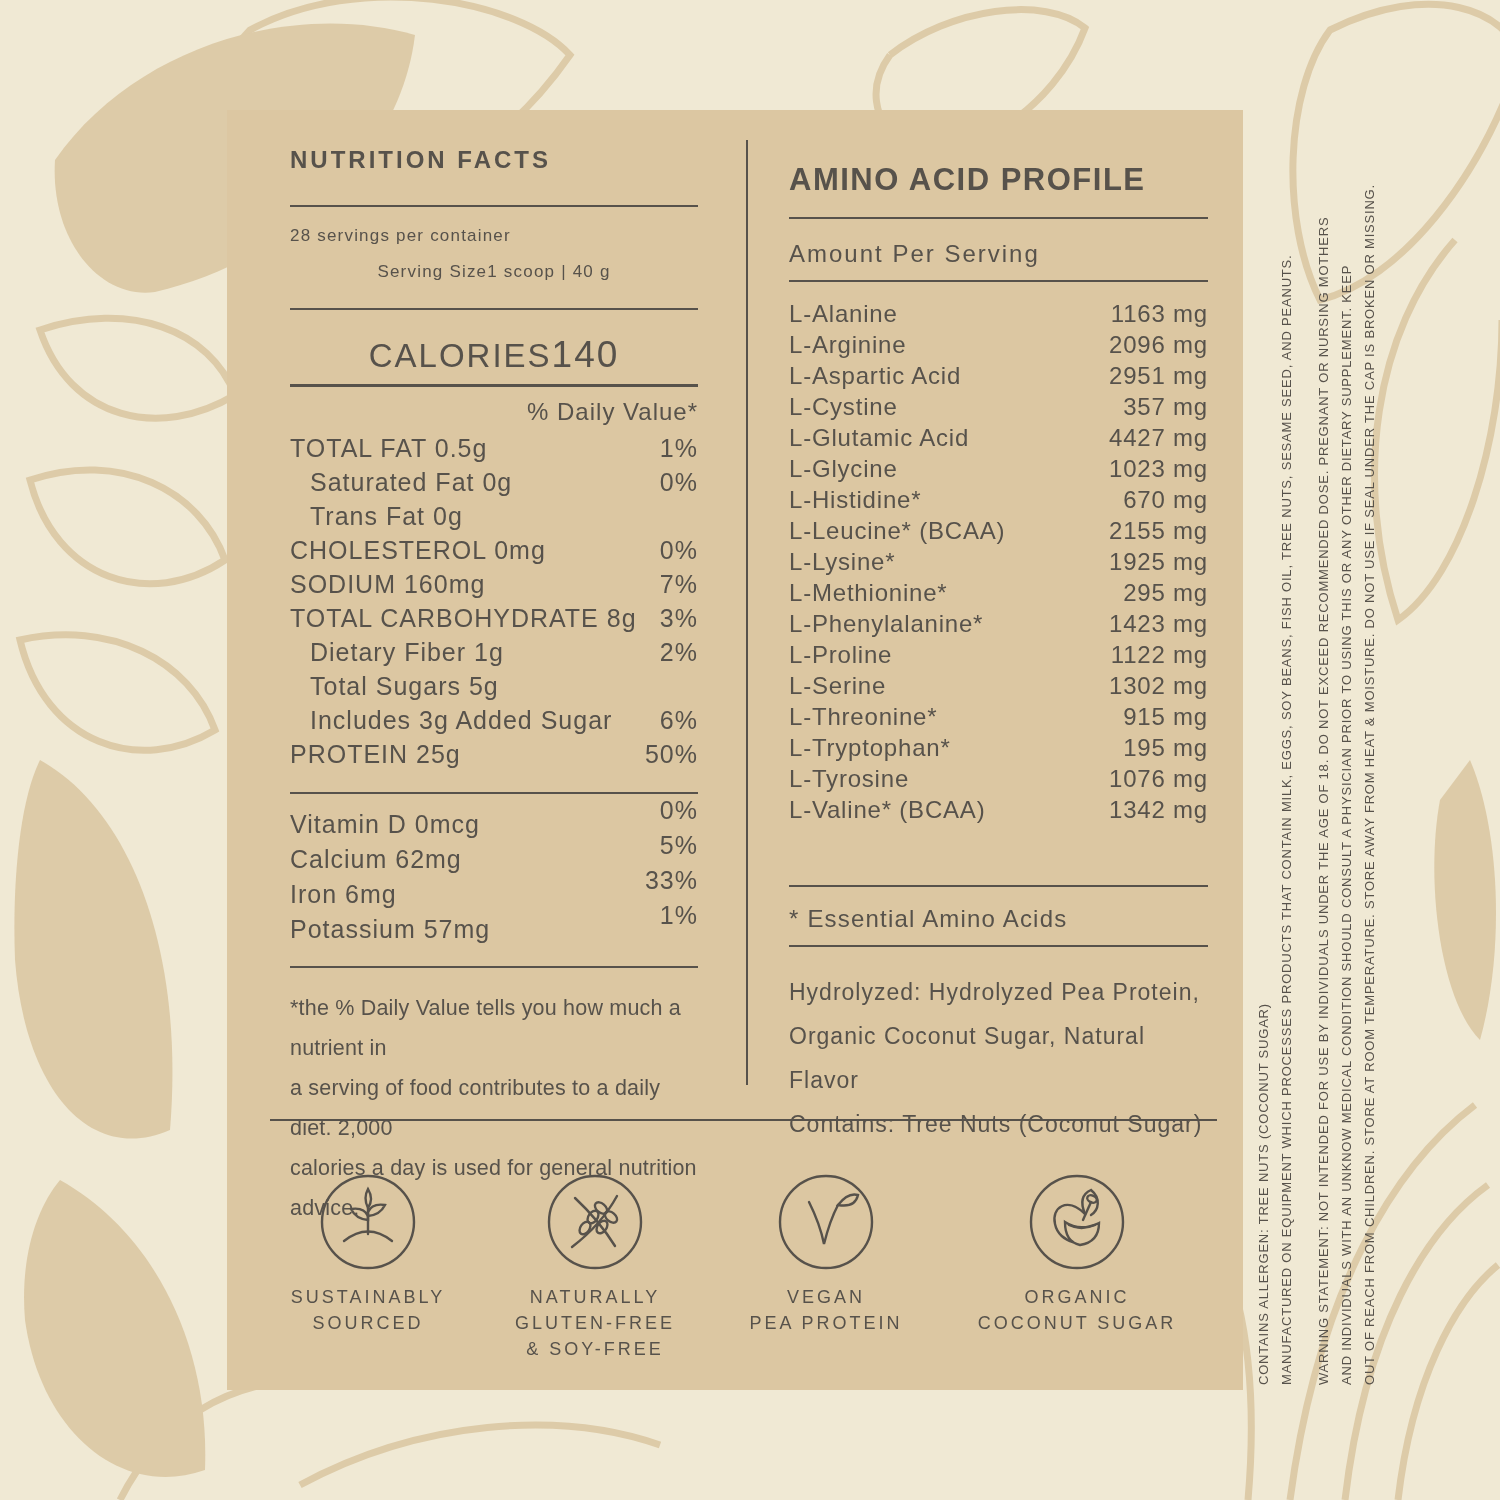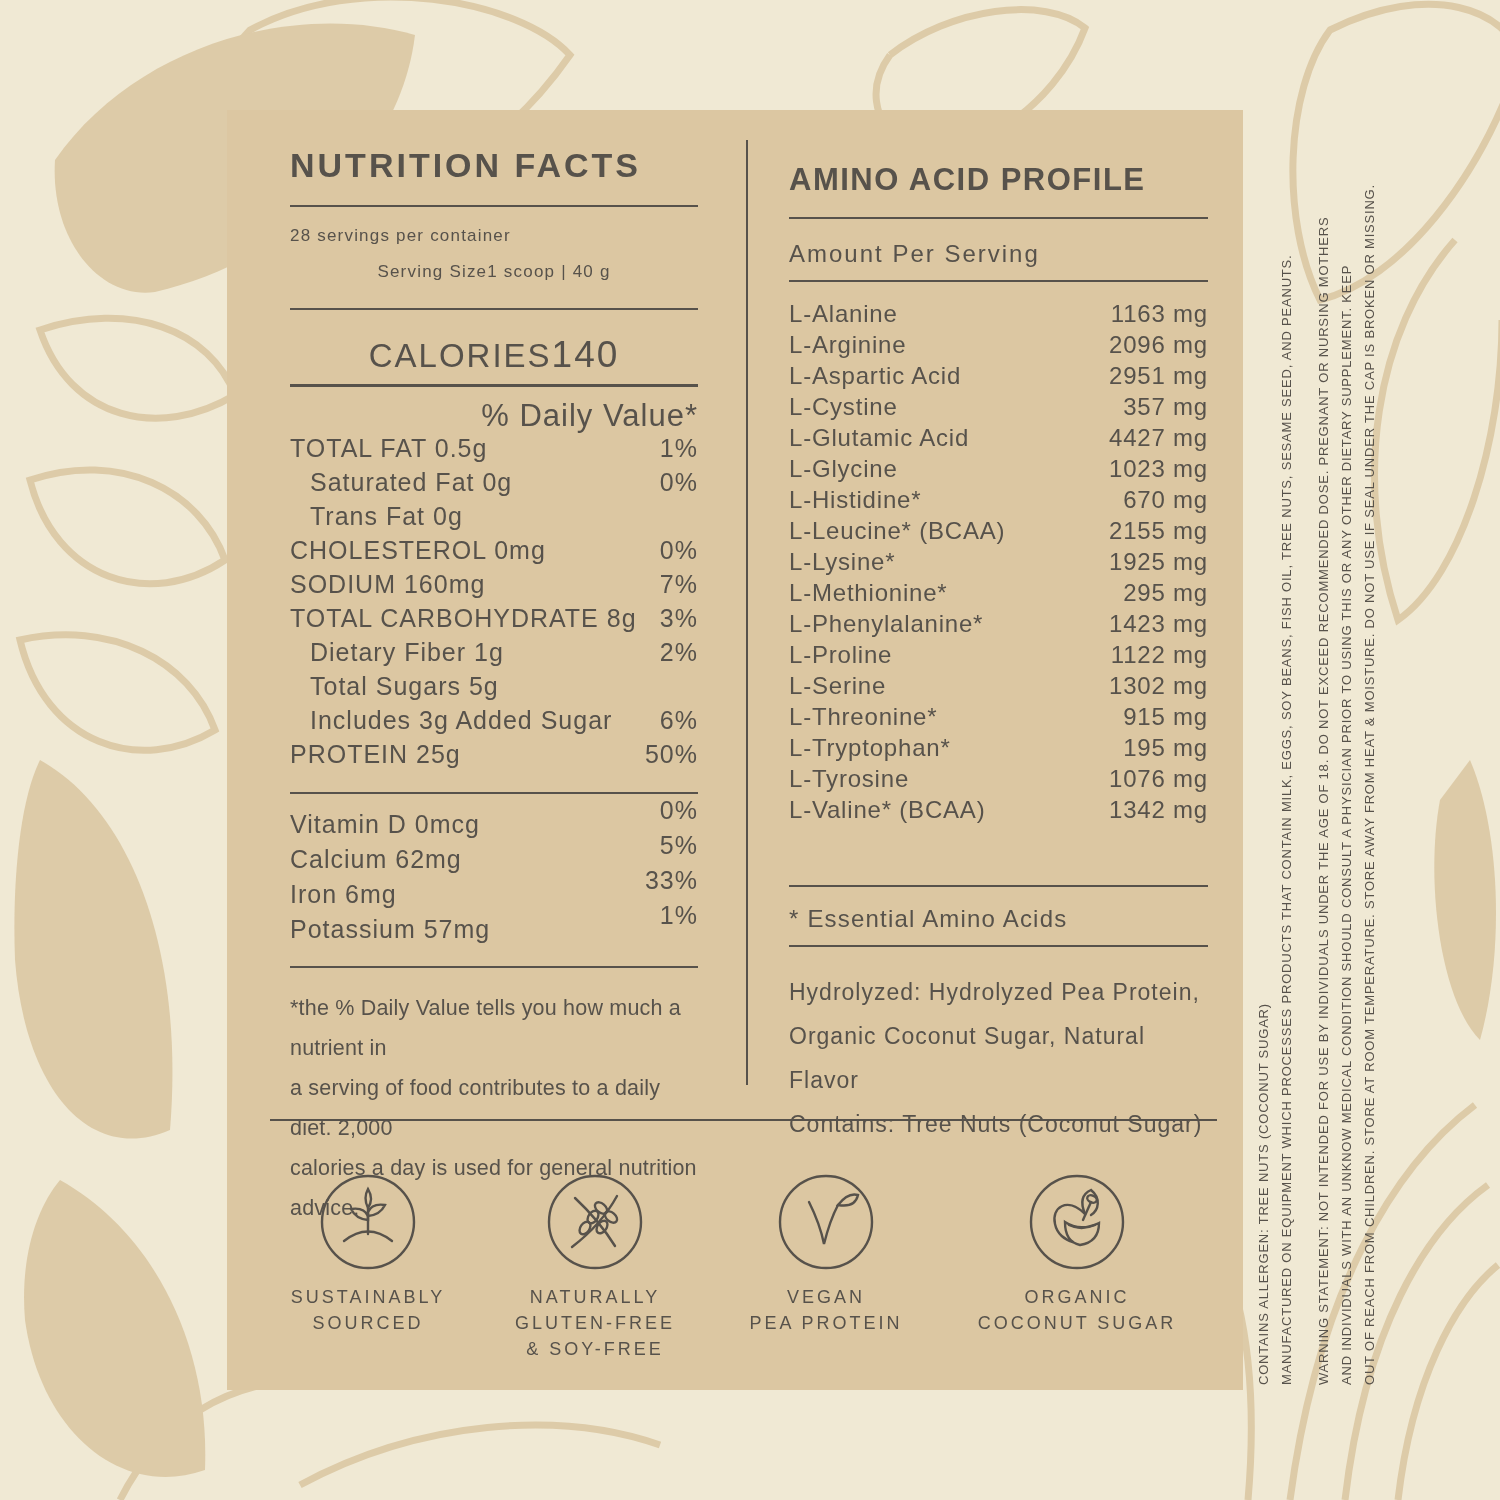--- a/index.html
+++ b/index.html
@@ -14,30 +14,30 @@
     background:#dcc7a2;
   }
   .lcol { position:absolute; left:290px; top:0; width:408px; height:1500px; }
   .rcol { position:absolute; left:789px; top:12px; width:419px; height:1500px; }
   .abs { position:absolute; left:0; width:100%; }
   .hr { position:absolute; left:0; width:100%; height:2px; background:#57524b; }
   .hr.thick { height:3px; }
   .vdiv { position:absolute; left:746px; top:140px; width:2px; height:945px; background:#57524b; }
   .botdiv { position:absolute; left:270px; top:1119px; width:947px; height:2px; background:#57524b; }
 
-  .title { font-size:34px; font-weight:700; letter-spacing:3px; white-space:nowrap; }
+  .title { font-size:24px; font-weight:700; letter-spacing:3px; white-space:nowrap; }
   .rcol .title { font-size:31px; letter-spacing:1.5px; }
 
   .line25 { font-size:17px; letter-spacing:1.2px; }
   .rowflex { display:flex; justify-content:center; align-items:baseline; }
 
   .calories { font-size:33px; letter-spacing:2px; font-weight:400; }
   .calories .val { font-size:37px; }
 
-  .dvhead { font-size:31px; letter-spacing:1px; text-align:right; }
+  .dvhead { font-size:24px; letter-spacing:1px; text-align:right; }
 
   .dvtable { position:absolute; left:0; top:434px; width:100%; }
   .dvrow { display:flex; justify-content:space-between; height:34px; font-size:25px; letter-spacing:1px; }
   .dvrow .lbl.ind { padding-left:20px; }
   .vit { position:absolute; left:0; top:810px; width:100%; }
   .vit .dvrow { height:35px; }
   .vit .dv { position:relative; top:-14px; }
 
   .footnote { position:absolute; left:0; top:988px; width:100%; font-size:21.5px; line-height:40px; letter-spacing:0.2px; }
 

